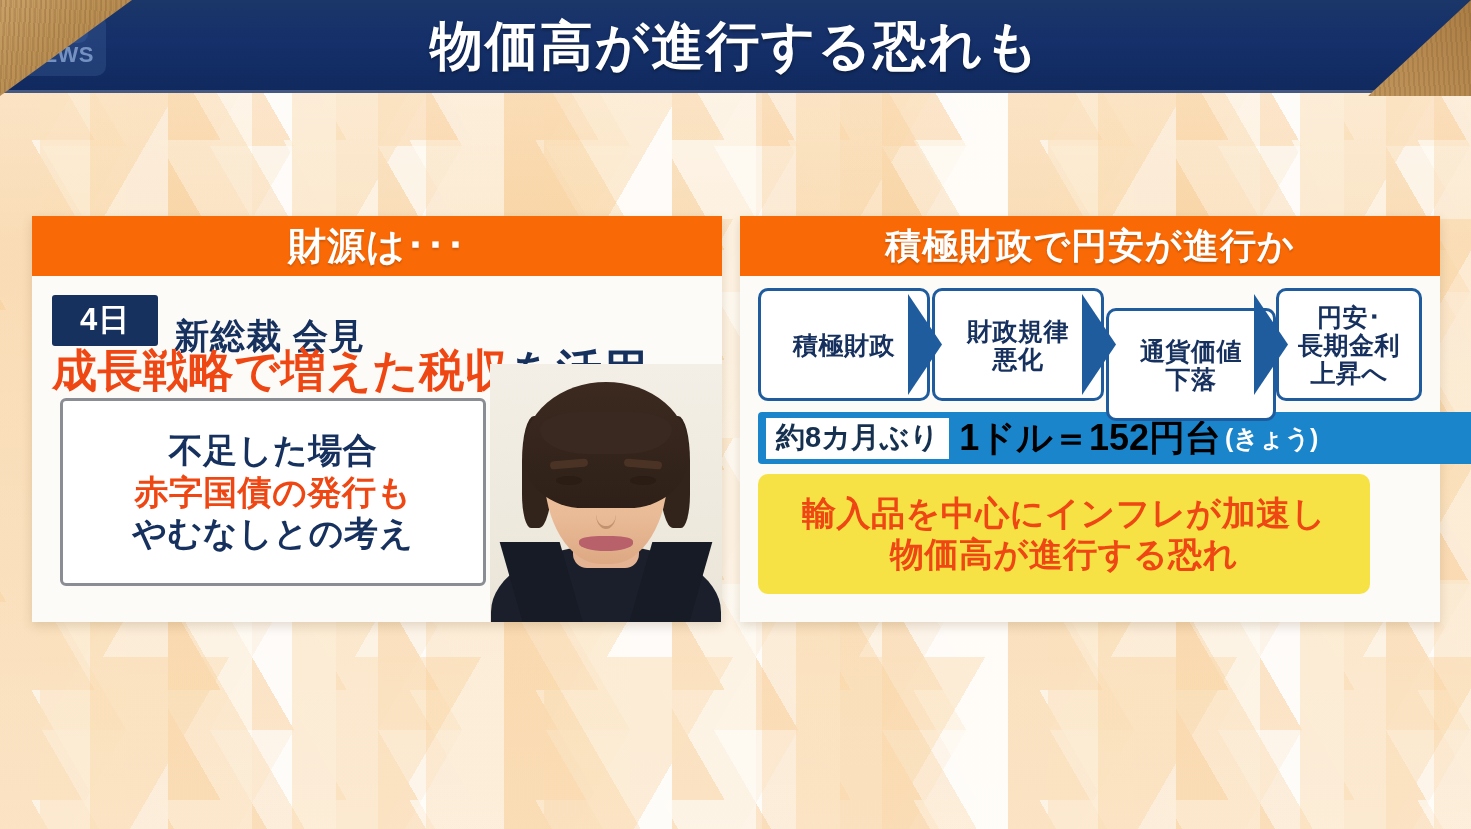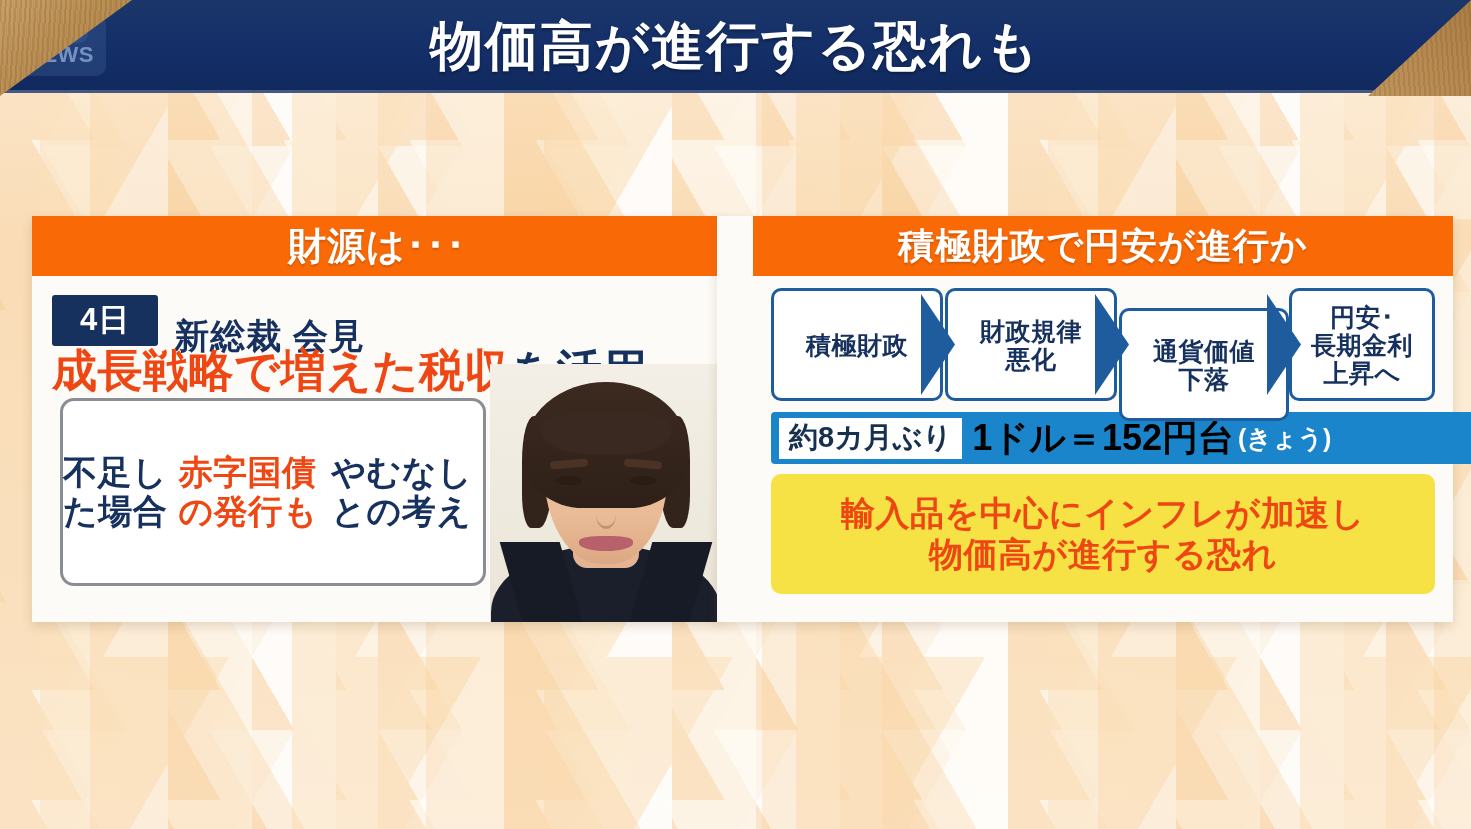--- a/index.html
+++ b/index.html
@@ -141,21 +141,21 @@
     line-height: 1;
   }
 
   
   .card {
     position: absolute;
     background: #fdfbf7;
     box-shadow: 0 4px 10px rgba(120,90,50,.20);
   }
   .card-left  { left: 32px;  top: 216px; width: 690px; height: 406px; }
-  .card-right { left: 717px; top: 216px; width: 700px; height: 406px; padding-left: 36px; }
+  .card-right { left: 740px; top: 216px; width: 700px; height: 406px; }
 
   .card-header {
     height: 60px;
     background: #f96a07;
     display: flex;
     align-items: center;
     justify-content: center;
     color: #ffffff;
     font-size: 38px;
     font-weight: bold;
@@ -211,23 +211,23 @@
   .t-navy { color: #17315f; }
 
   .quote-box {
     position: absolute;
     left: 28px;
     top: 122px;
     width: 420px;
     height: 182px;
     background: #ffffff;
     border: 3px solid #8a8d93;
-    border-radius: 14px;
-    display: flex;
-    flex-direction: row;
+    border-radius: 6px;
+    display: flex;
+    flex-direction: column;
     align-items: center;
     justify-content: center;
     gap: 3px;
   }
   .quote-box div {
     font-size: 34px;
     font-weight: bold;
     line-height: 1.14;
     letter-spacing: .5px;
   }
@@ -433,21 +433,21 @@
     font-size: 25px;
     font-weight: bold;
     line-height: 1;
     margin-left: -6px;
   }
 
   .warn-box {
     position: absolute;
     left: 18px;
     top: 198px;
-    width: 664px;
+    width: 612px;
     height: 120px;
     background: #f7e246;
     border-radius: 10px;
     display: flex;
     flex-direction: column;
     align-items: center;
     justify-content: center;
     gap: 2px;
   }
   .warn-box div {

